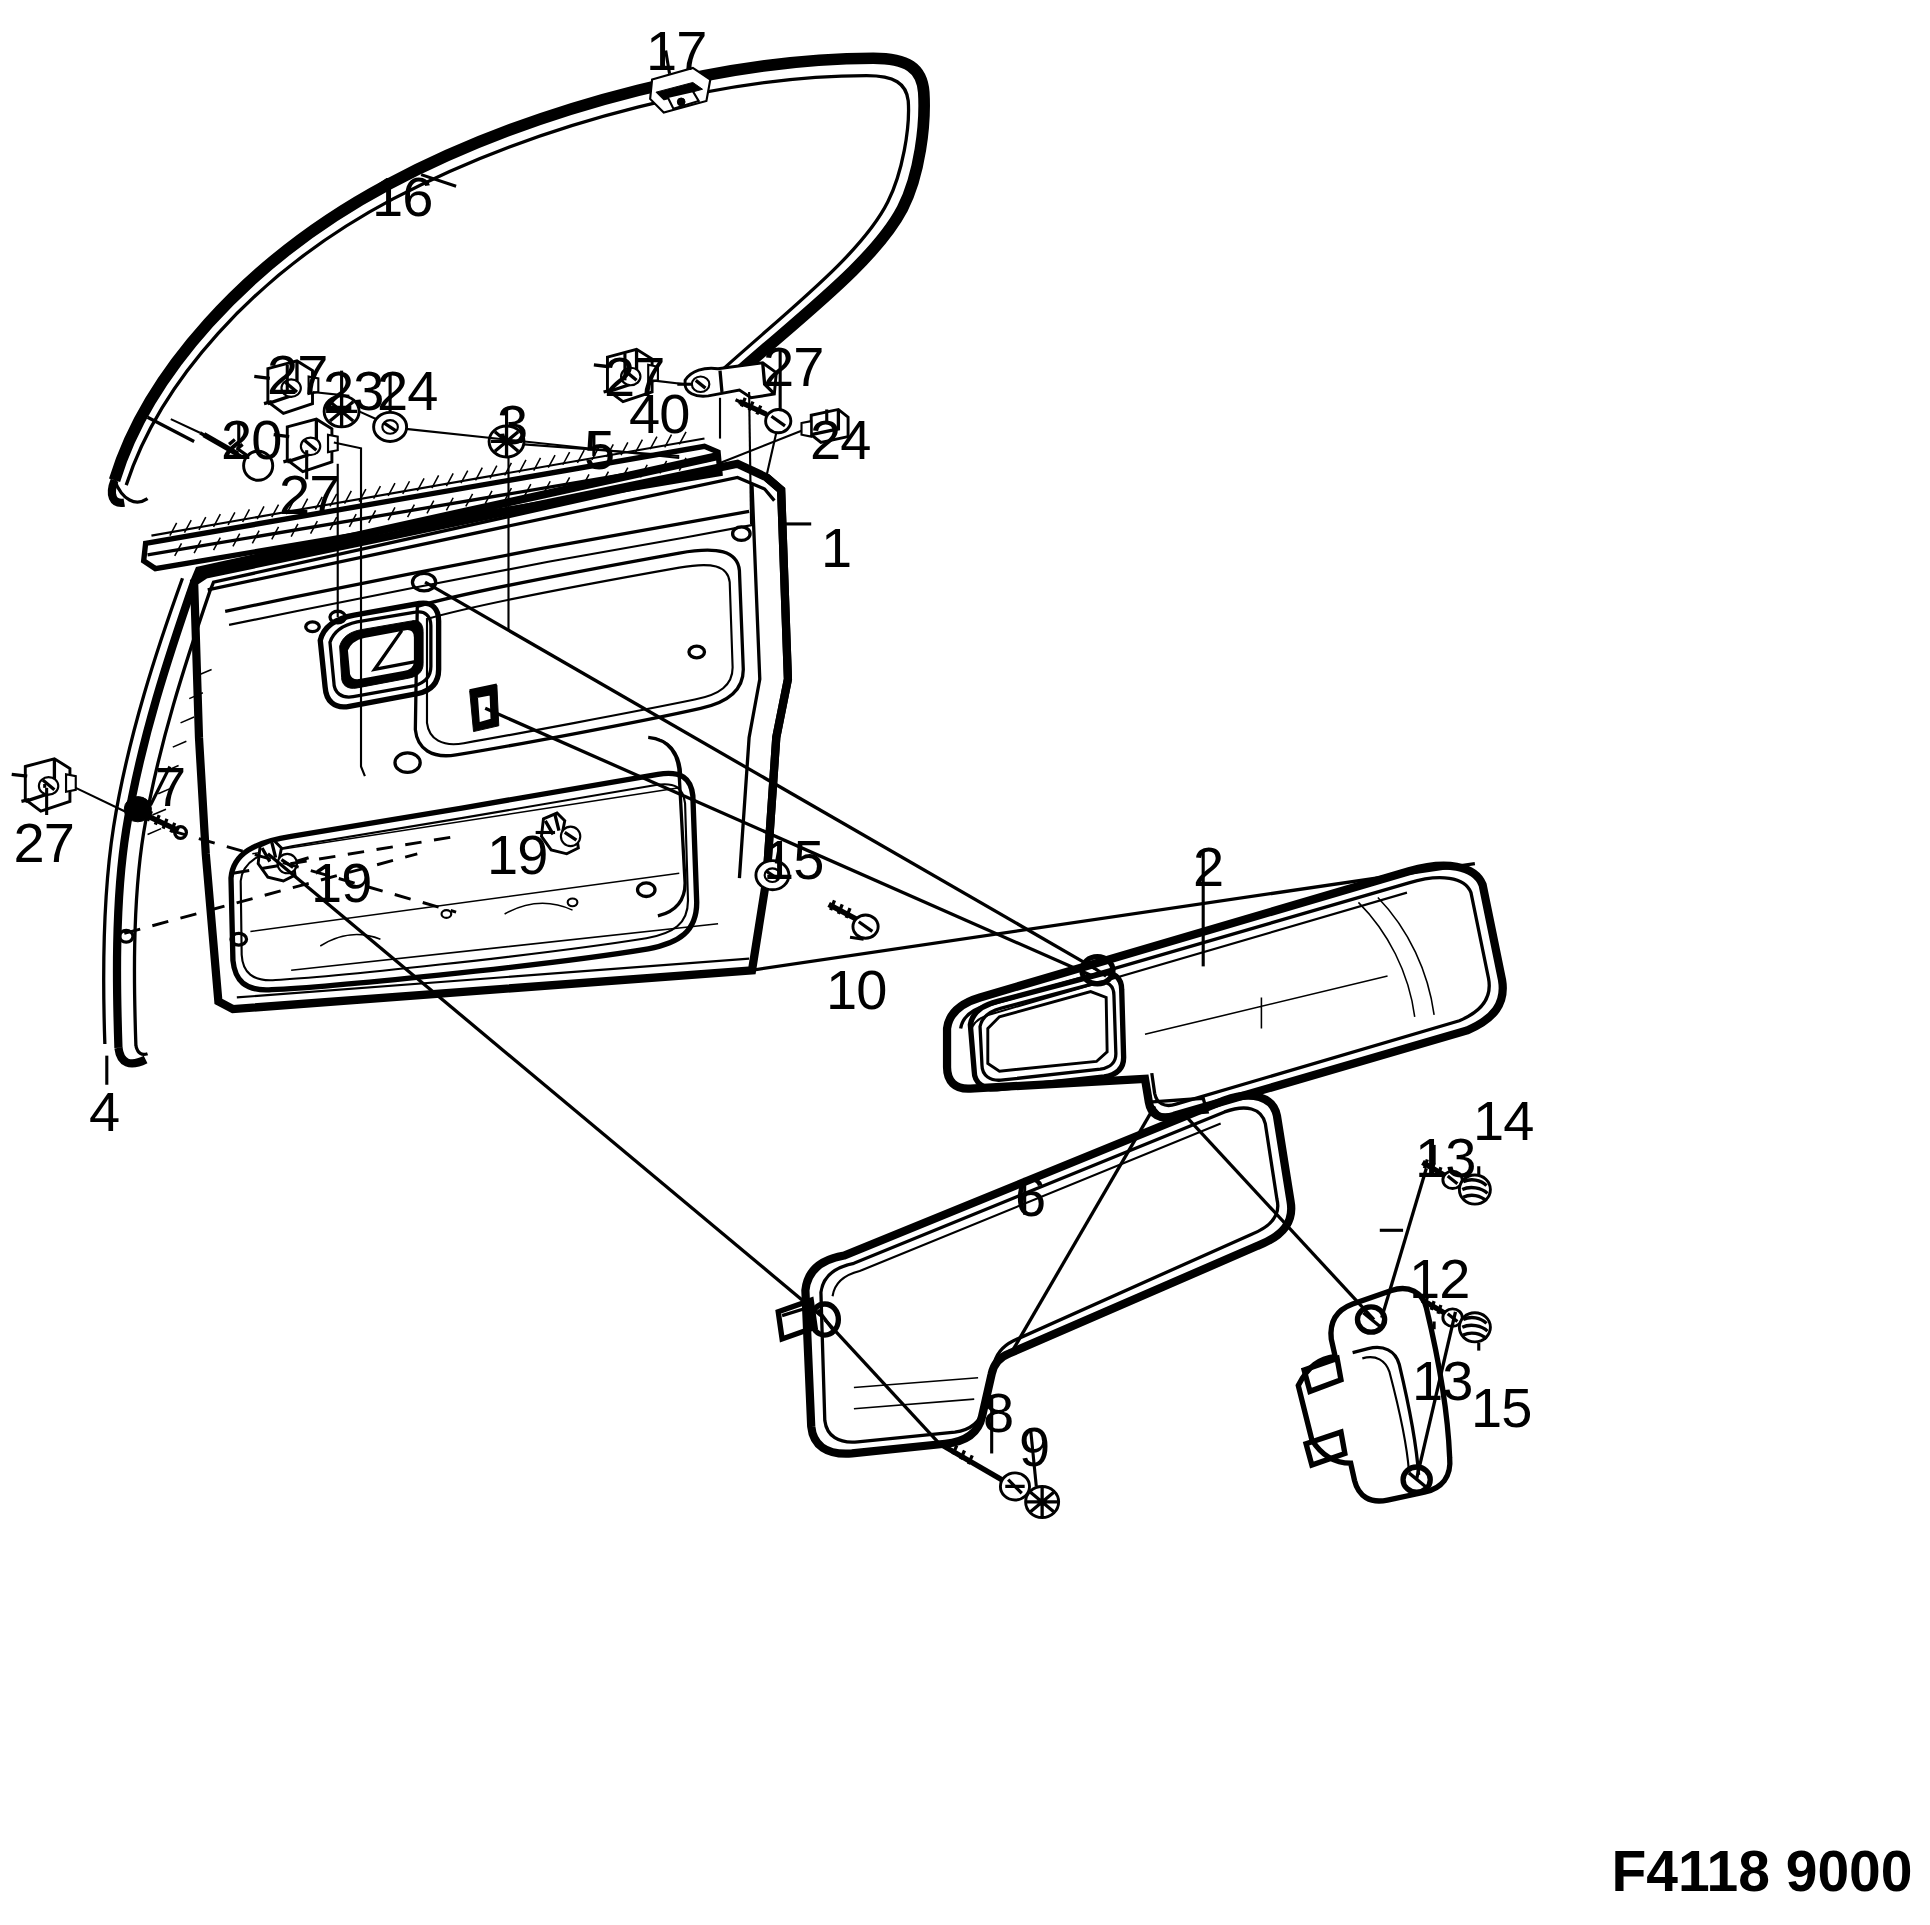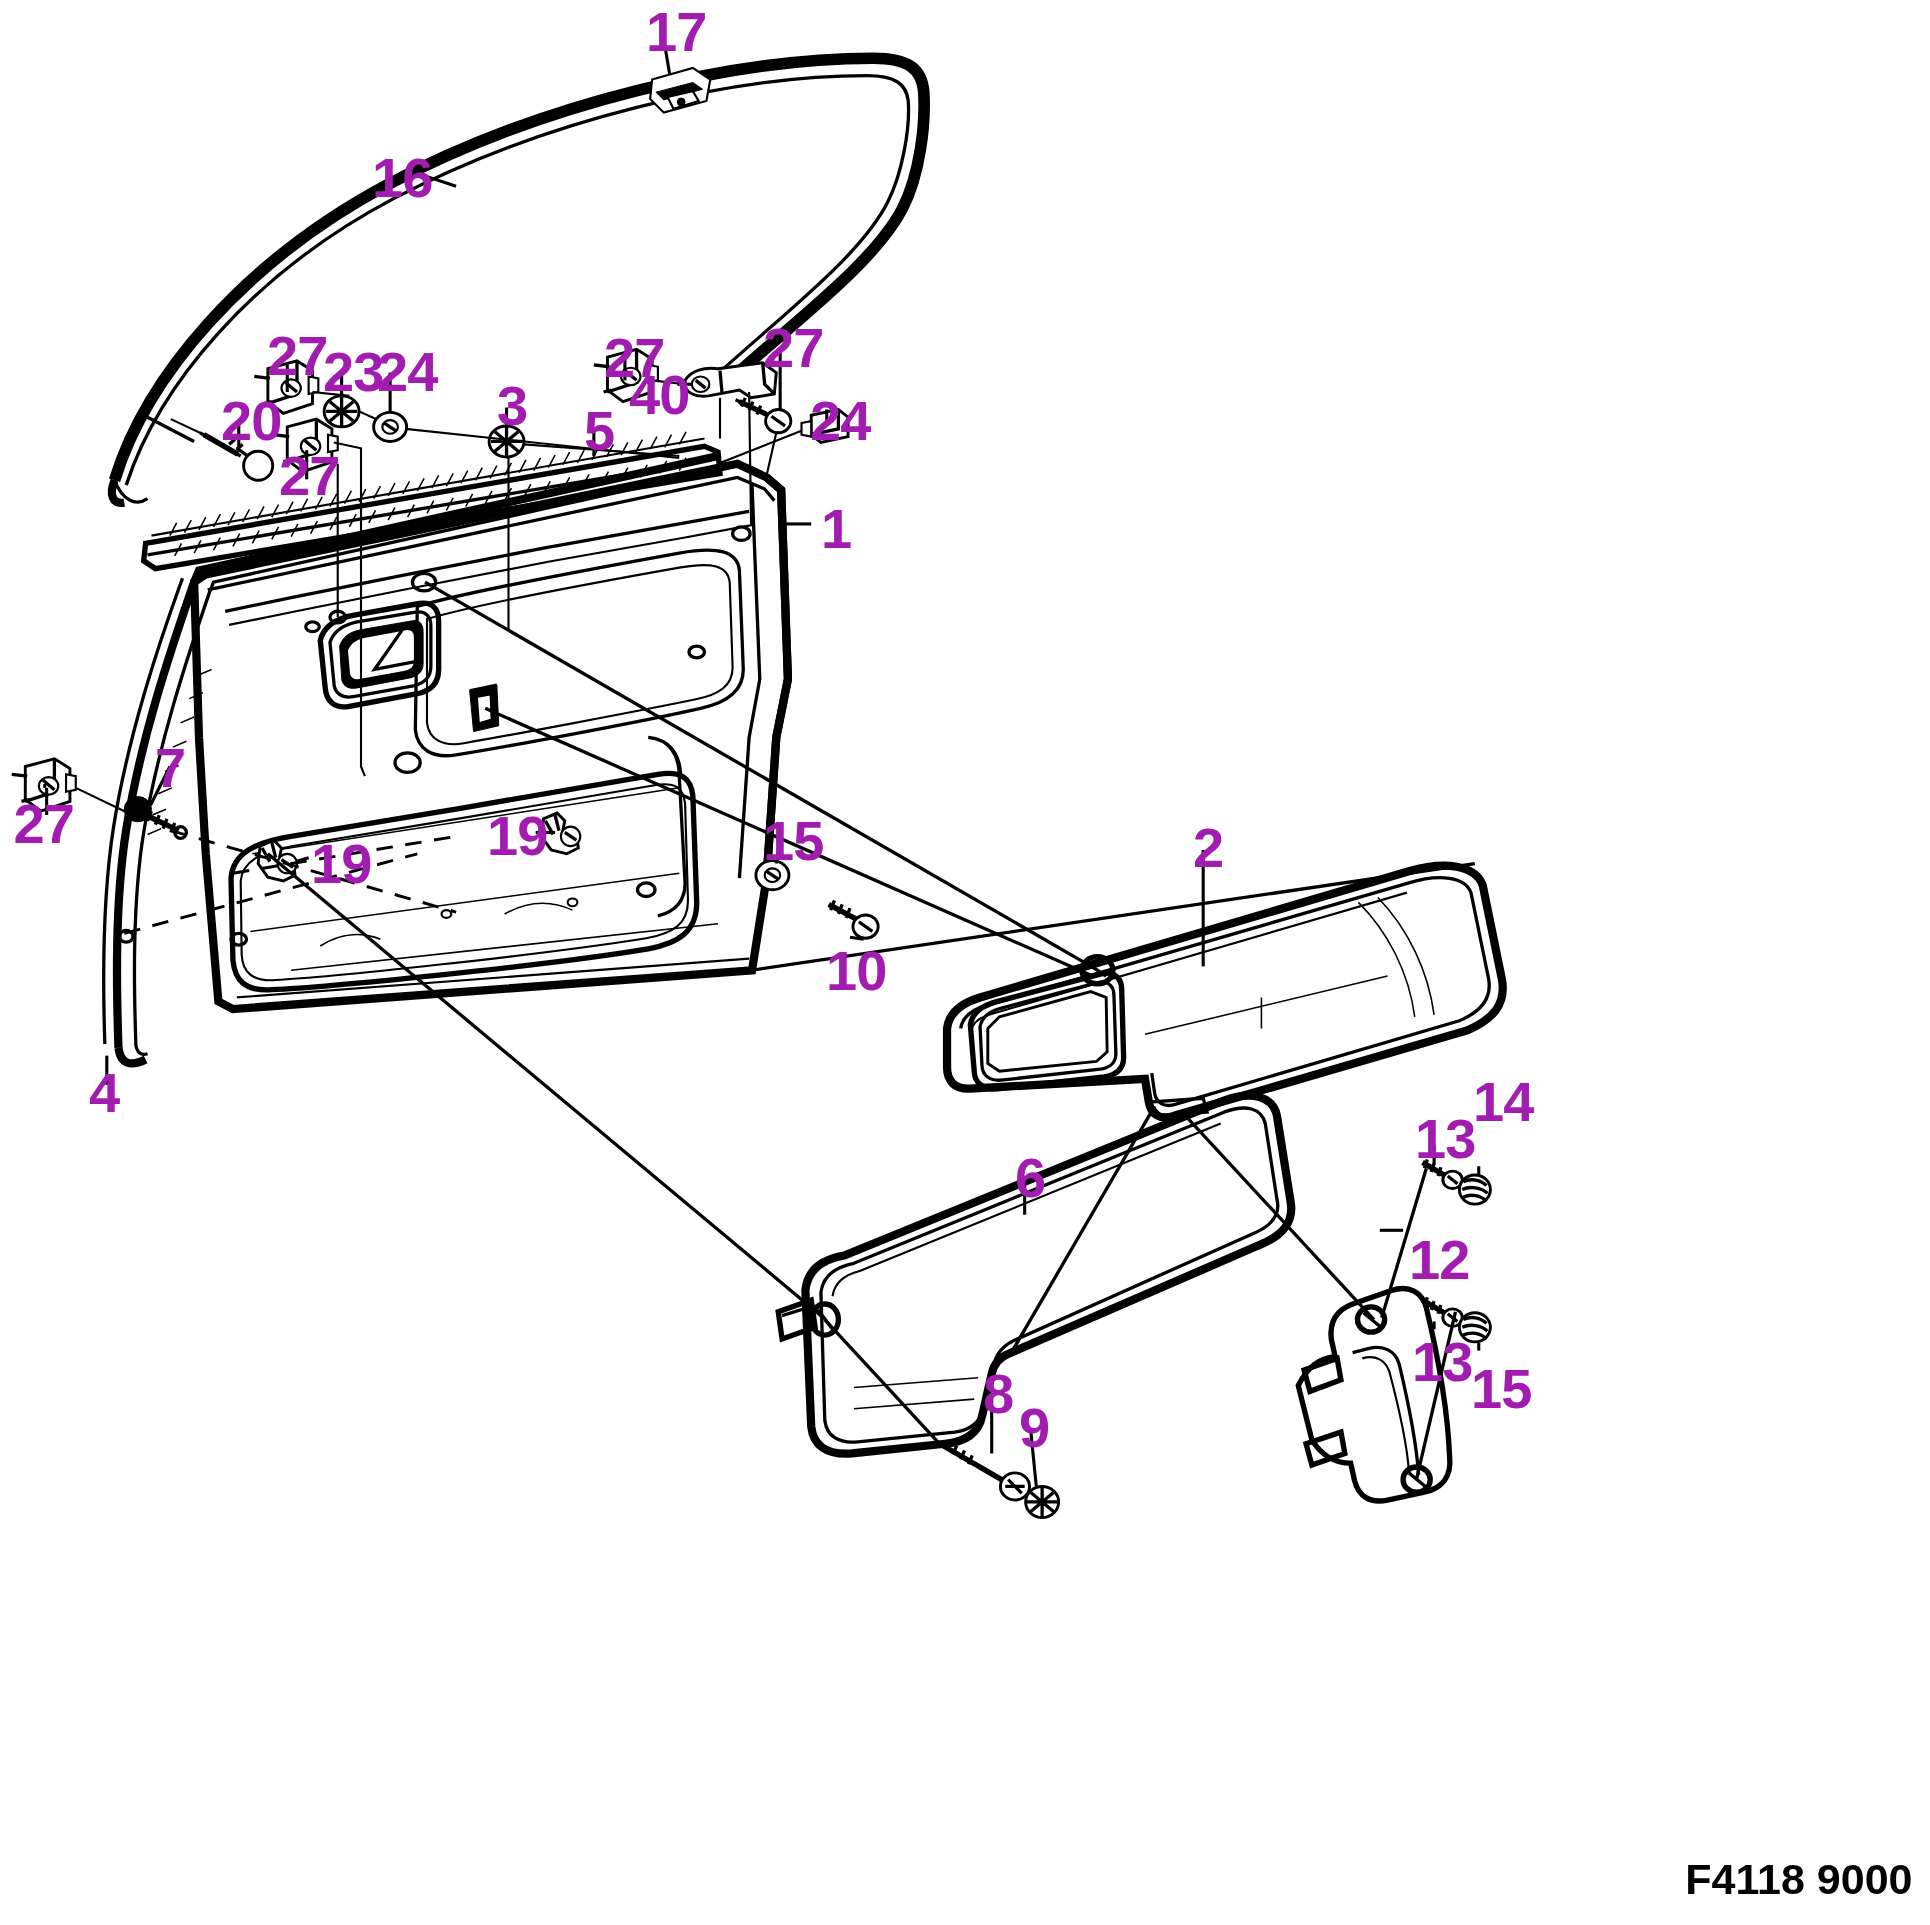--- a/index.html
+++ b/index.html
@@ -8,30 +8,31 @@
     font-family:"Liberation Sans", sans-serif;
     width:1930px;height:1925px;
     position:relative;overflow:hidden;
   }
   #diagram-root{position:absolute;left:0;top:0;width:1930px;height:1925px;}
   svg#drawing{position:absolute;left:0;top:0;width:1930px;height:1925px;}
   .callout{
     position:absolute;
     font-family:"Liberation Sans", sans-serif;
     font-size:56px;
-    font-weight:700;
-    color:#a21caf;
+    font-weight:400;
+    color:#000000;
     line-height:1;
     white-space:nowrap;
     letter-spacing:-1px;
+    margin-top:19px;
   }
   .figcode{
     position:absolute;
     font-family:"Liberation Sans", sans-serif;
-    font-size:43px;
+    font-size:57px;
     font-weight:700;
     color:#000;
     white-space:nowrap;
   }
   
   .ln{fill:none;stroke:#000;}
   .w1{stroke-width:2.2;}
   .w2{stroke-width:3.4;}
   .w3{stroke-width:5.5;}
   .w4{stroke-width:8.5;}

